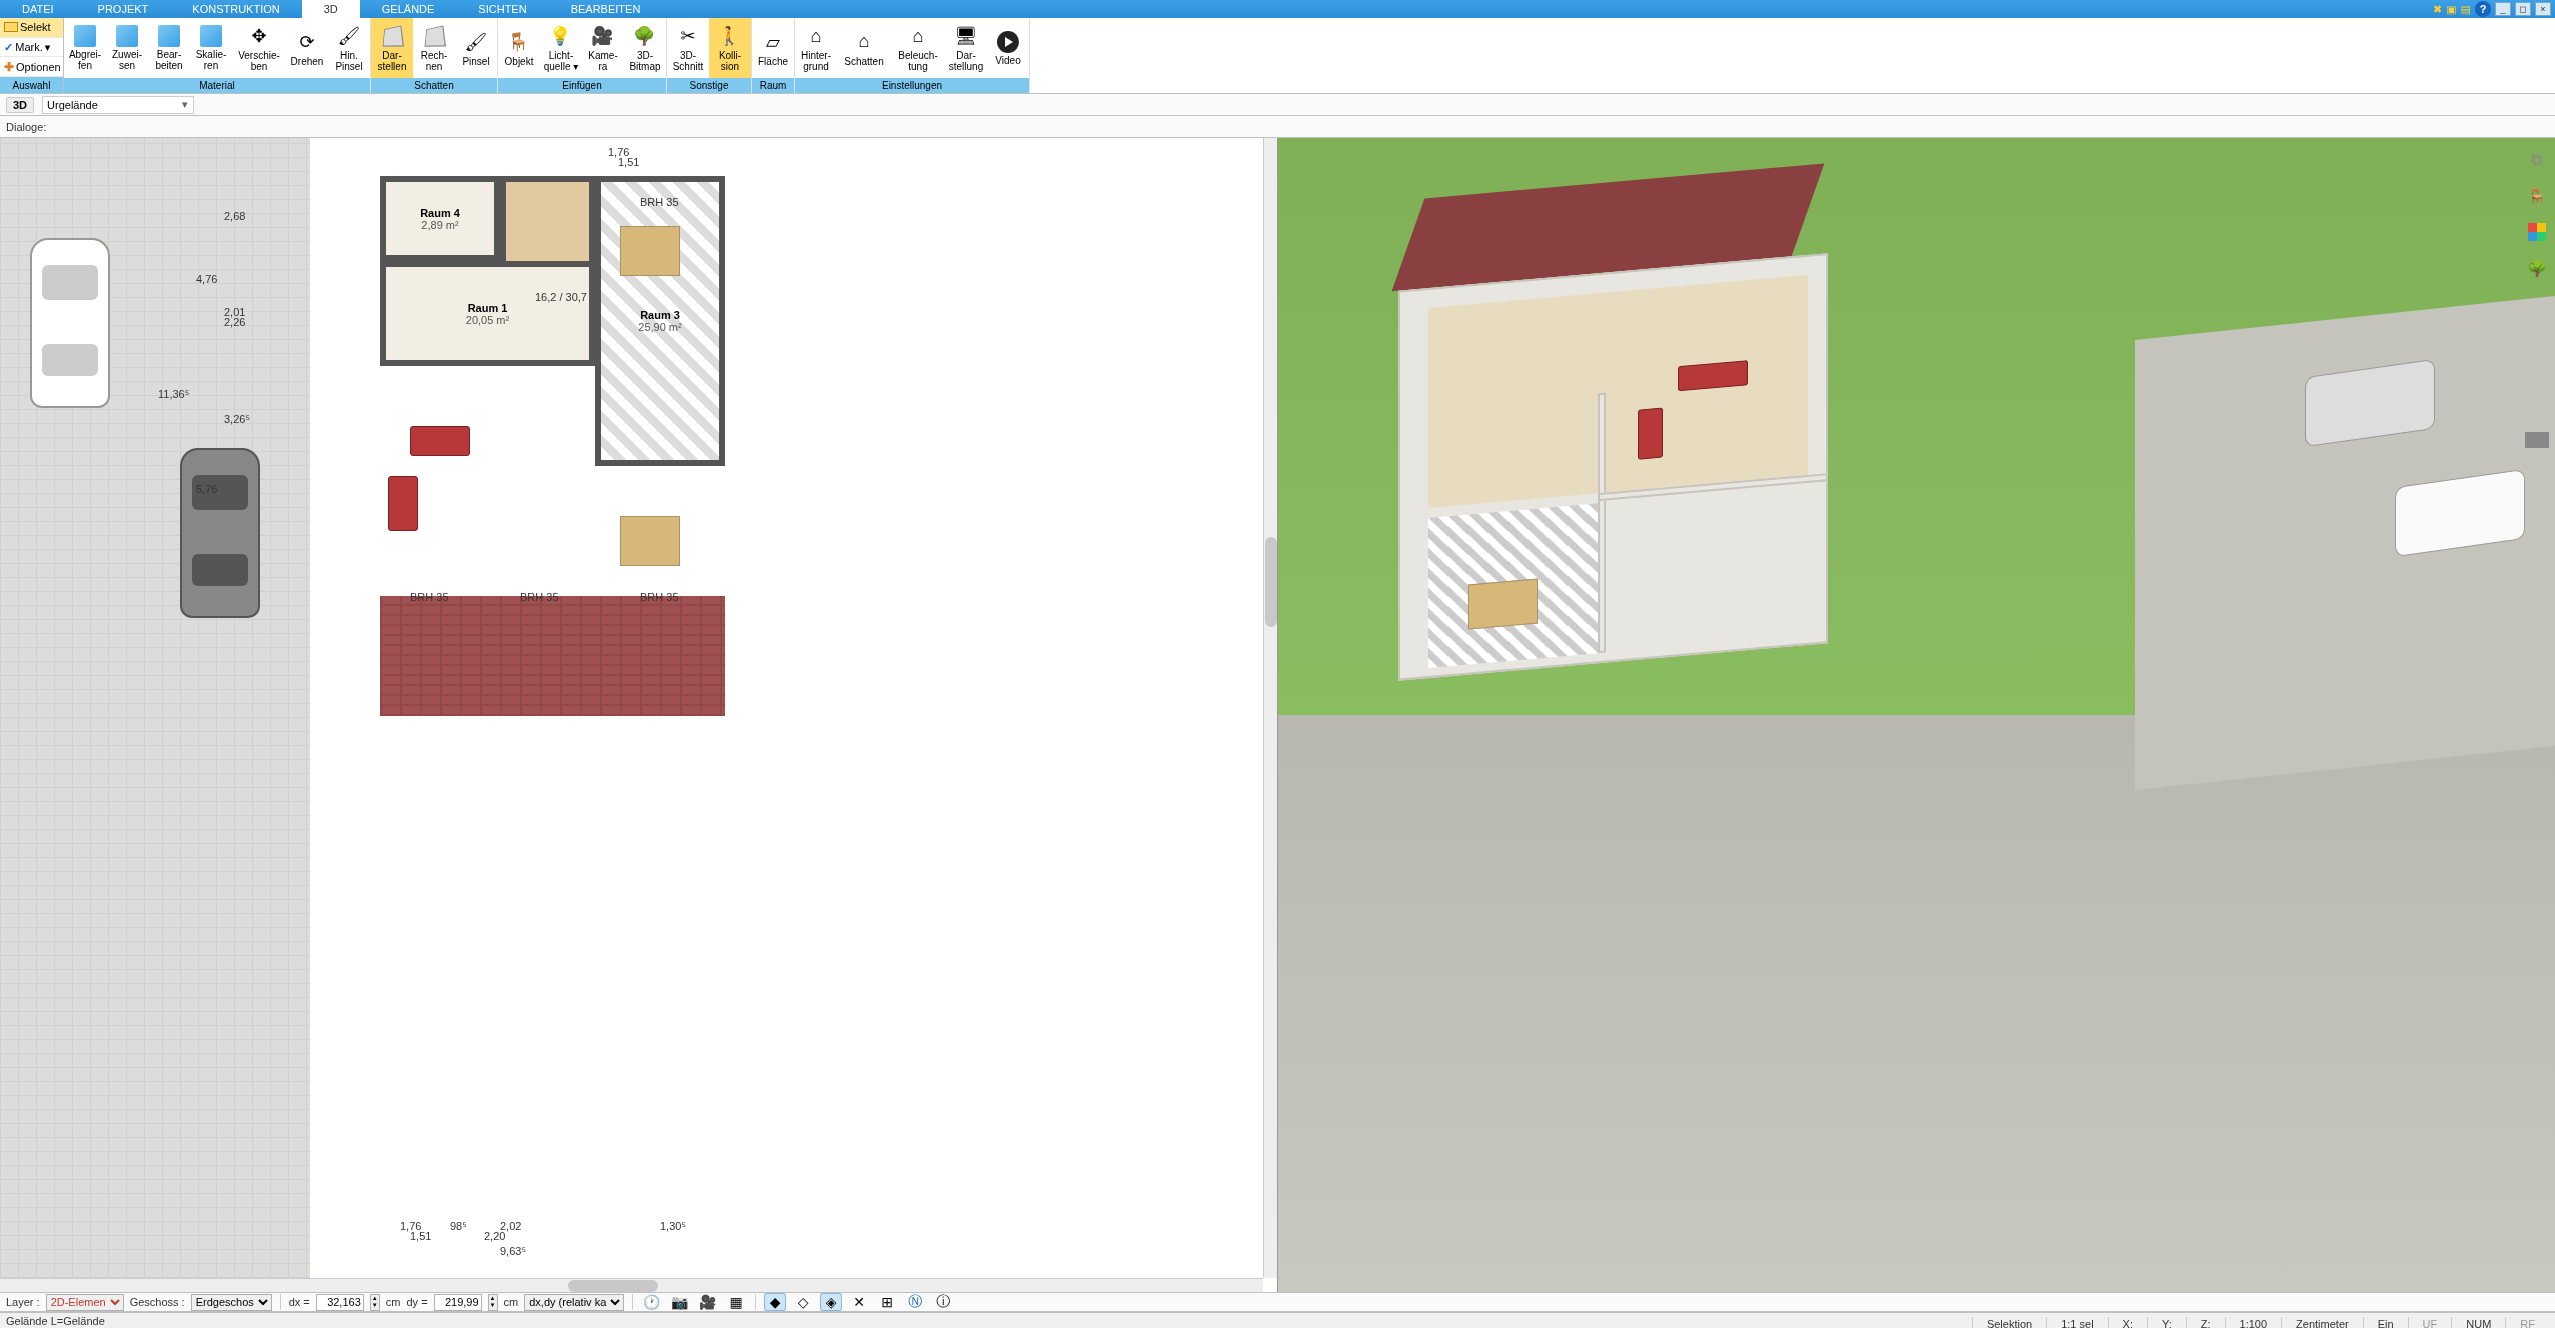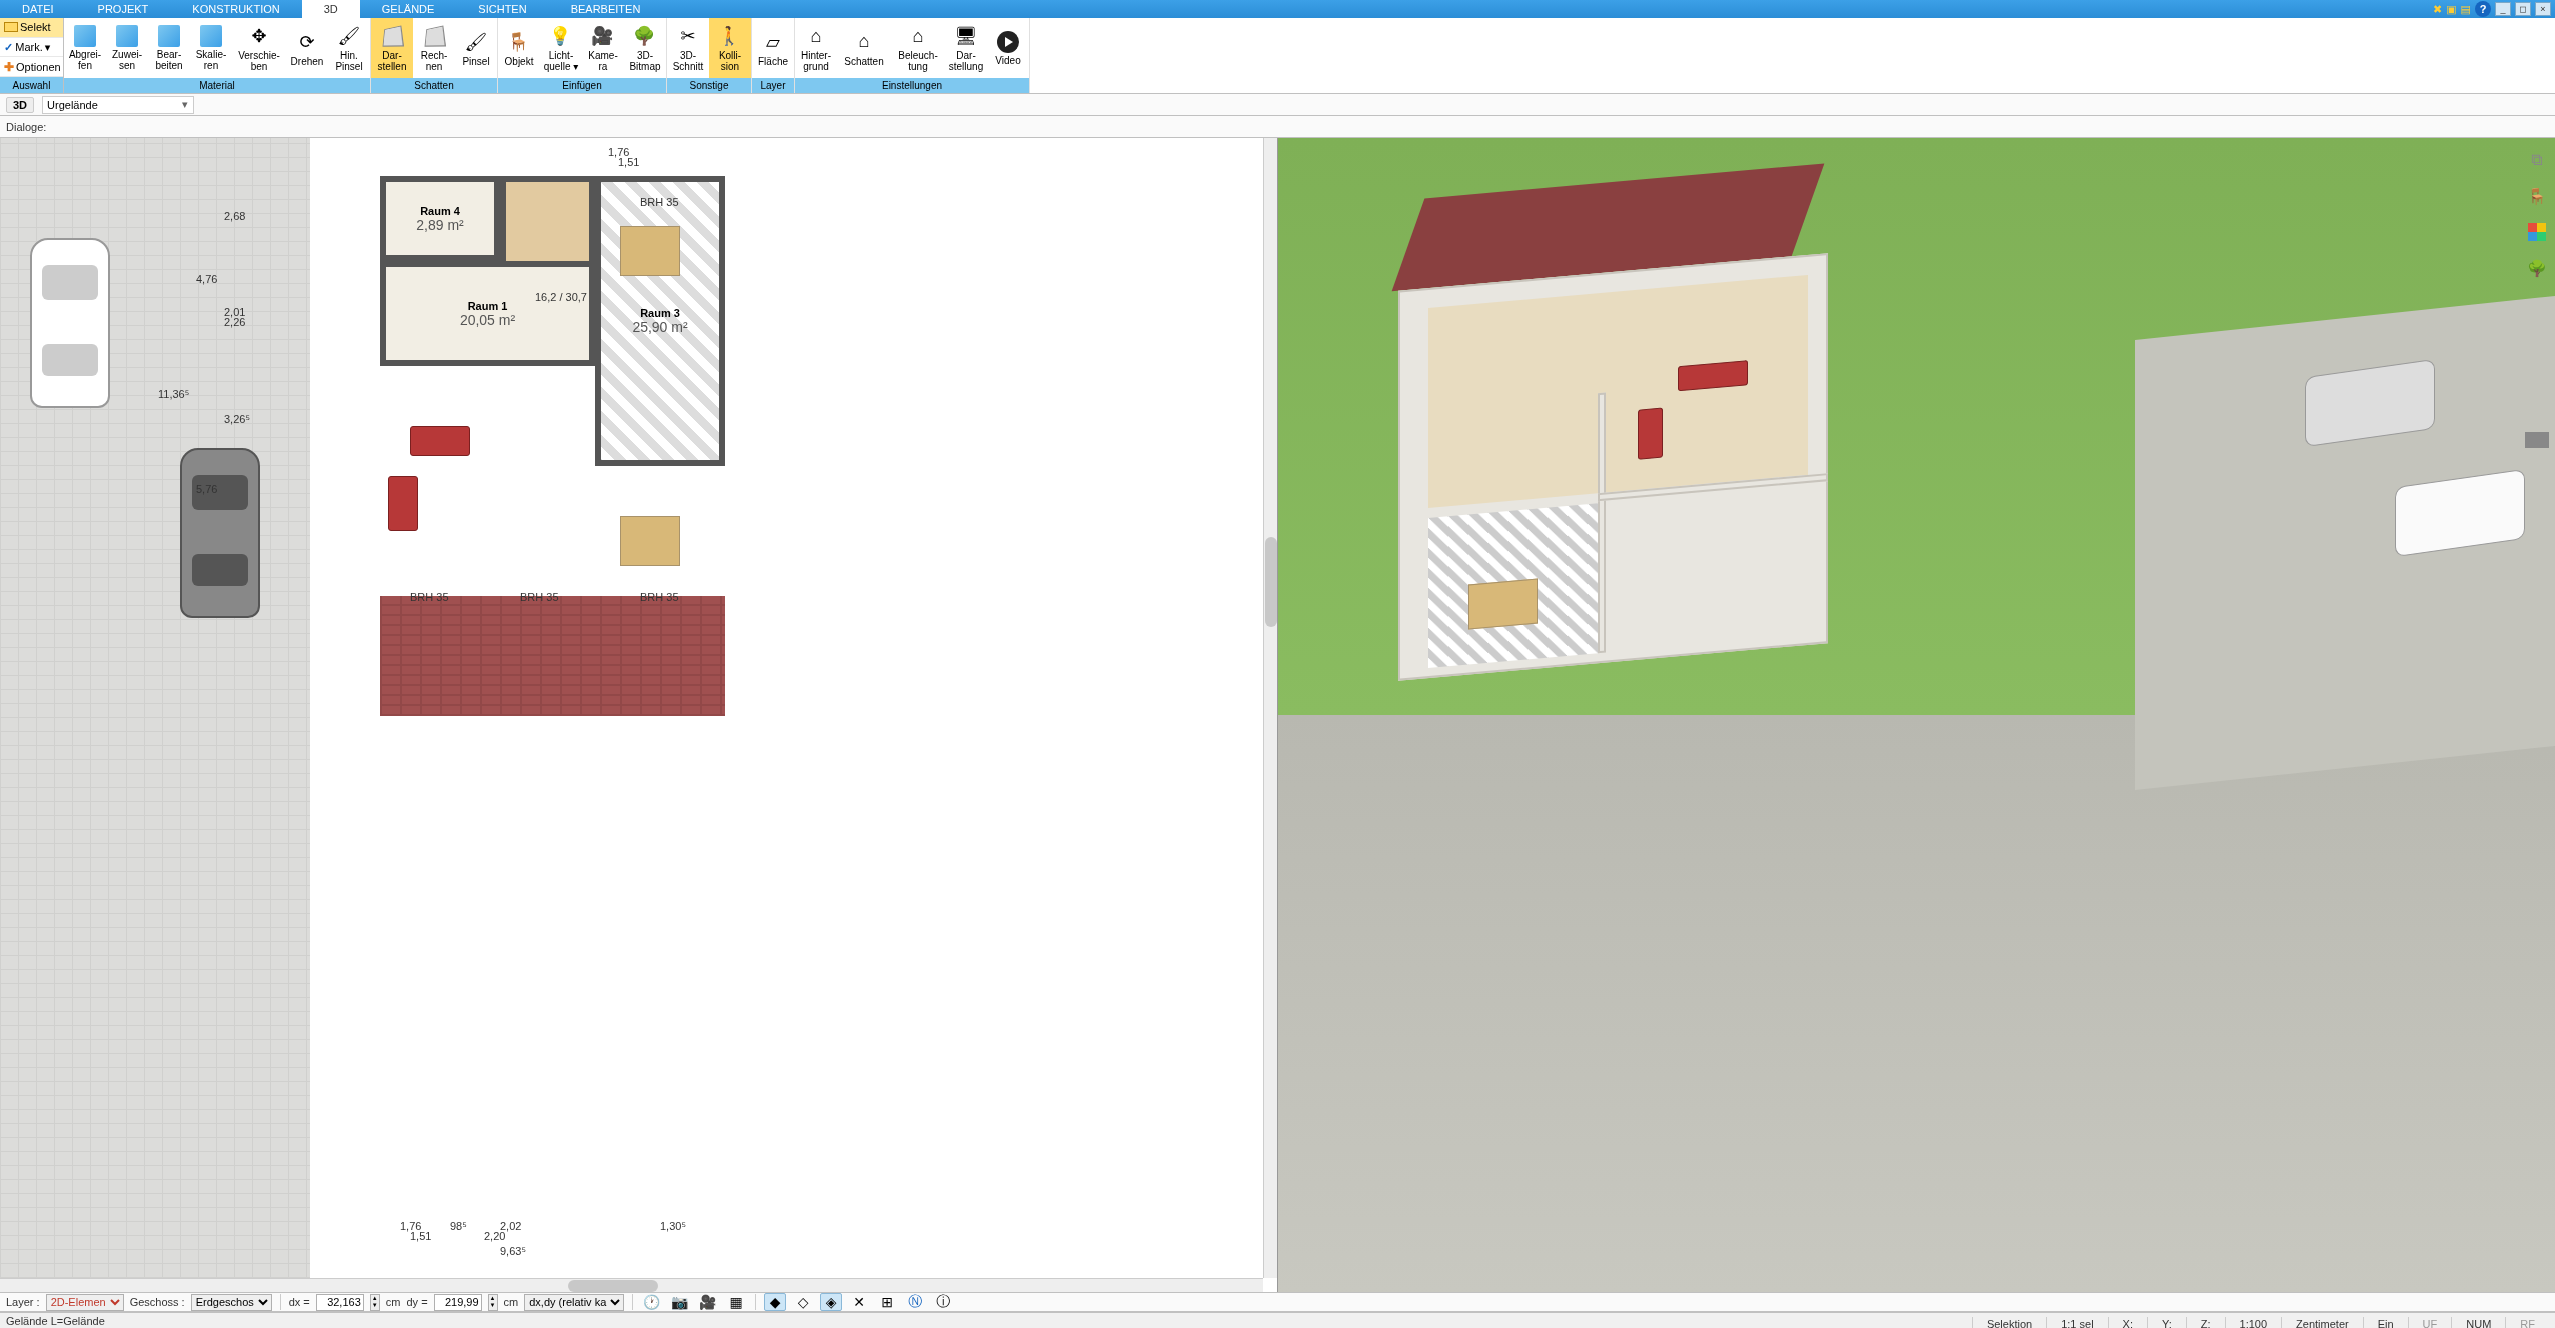--- a/index.html
+++ b/index.html
@@ -53,21 +53,21 @@
 .parking-lot { position: absolute; left: 0; top: 0; width: 310px; bottom: 0; background: #dcdcda; background-image: repeating-linear-gradient(0deg, #d0d0ce 0 1px, transparent 1px 14px), repeating-linear-gradient(90deg, #d0d0ce 0 1px, transparent 1px 18px); }
 .car-top { position: absolute; width: 80px; height: 170px; border-radius: 18px 18px 12px 12px; background: #fff; border: 2px solid #999; }
 .car-top::before { content: ""; position: absolute; left: 10px; right: 10px; top: 25px; height: 35px; background: #ccc; border-radius: 6px; }
 .car-top::after { content: ""; position: absolute; left: 10px; right: 10px; bottom: 30px; height: 32px; background: #ccc; border-radius: 6px; }
 .car-top.dark { background: #888; border-color: #555; }
 .car-top.dark::before, .car-top.dark::after { background: #555; }
 
 .house-2d { position: absolute; left: 320px; top: 8px; right: 8px; bottom: 8px; }
 .room-outline { position: absolute; border: 6px solid #555; background: #f2eee4; display: flex; flex-direction: column; align-items: center; justify-content: center; font-size: 11px; }
 .room-outline .room-name { font-weight: bold; }
-.room-outline .room-area { font-size: 14px; color: #555; }
+.room-outline .room-area { font-size: 11px; color: #555; }
 .dim-line { position: absolute; color: #333; font-size: 11px; }
 .tiled { background-image: linear-gradient(45deg, #ddd 25%, #fff 25% 50%, #ddd 50% 75%, #fff 75%); background-size: 24px 24px; }
 
 .terrace { position: absolute; background: #a05050; background-image: repeating-linear-gradient(0deg, #924848 0 2px, transparent 2px 10px), repeating-linear-gradient(90deg, #924848 0 2px, transparent 2px 20px); }
 .sofa-red { position: absolute; background: #b73838; border: 1px solid #7a2020; border-radius: 3px; }
 .table-wood { position: absolute; background: #d8b878; border: 1px solid #a8926a; }
 
 
 .view3d { position: absolute; inset: 0; background: linear-gradient(180deg, #7fb056 0%, #8abc60 50%, #b8b8b0 50%, #c8c8c0 100%); }
 .house3d { position: absolute; left: 120px; top: 100px; width: 520px; height: 440px; transform: skewY(-5deg); }
@@ -234,21 +234,21 @@
       <div class="ribbon-group-label">Sonstige</div>
     </div>
 
     <div class="ribbon-group">
       <div class="ribbon-group-items">
         <div class="ribbon-btn">
             <div class="ribbon-icon">▱</div>
             <div class="ribbon-btn-label">Fläche</div>
           </div>
       </div>
-      <div class="ribbon-group-label">Layer</div>
+      <div class="ribbon-group-label">Raum</div>
     </div>
 
     <div class="ribbon-group">
       <div class="ribbon-group-items">
         <div class="ribbon-btn">
             <div class="ribbon-icon">⌂</div>
             <div class="ribbon-btn-label">Hinter-<br>grund</div>
           </div>
         <div class="ribbon-btn wide">
             <div class="ribbon-icon">⌂</div>

